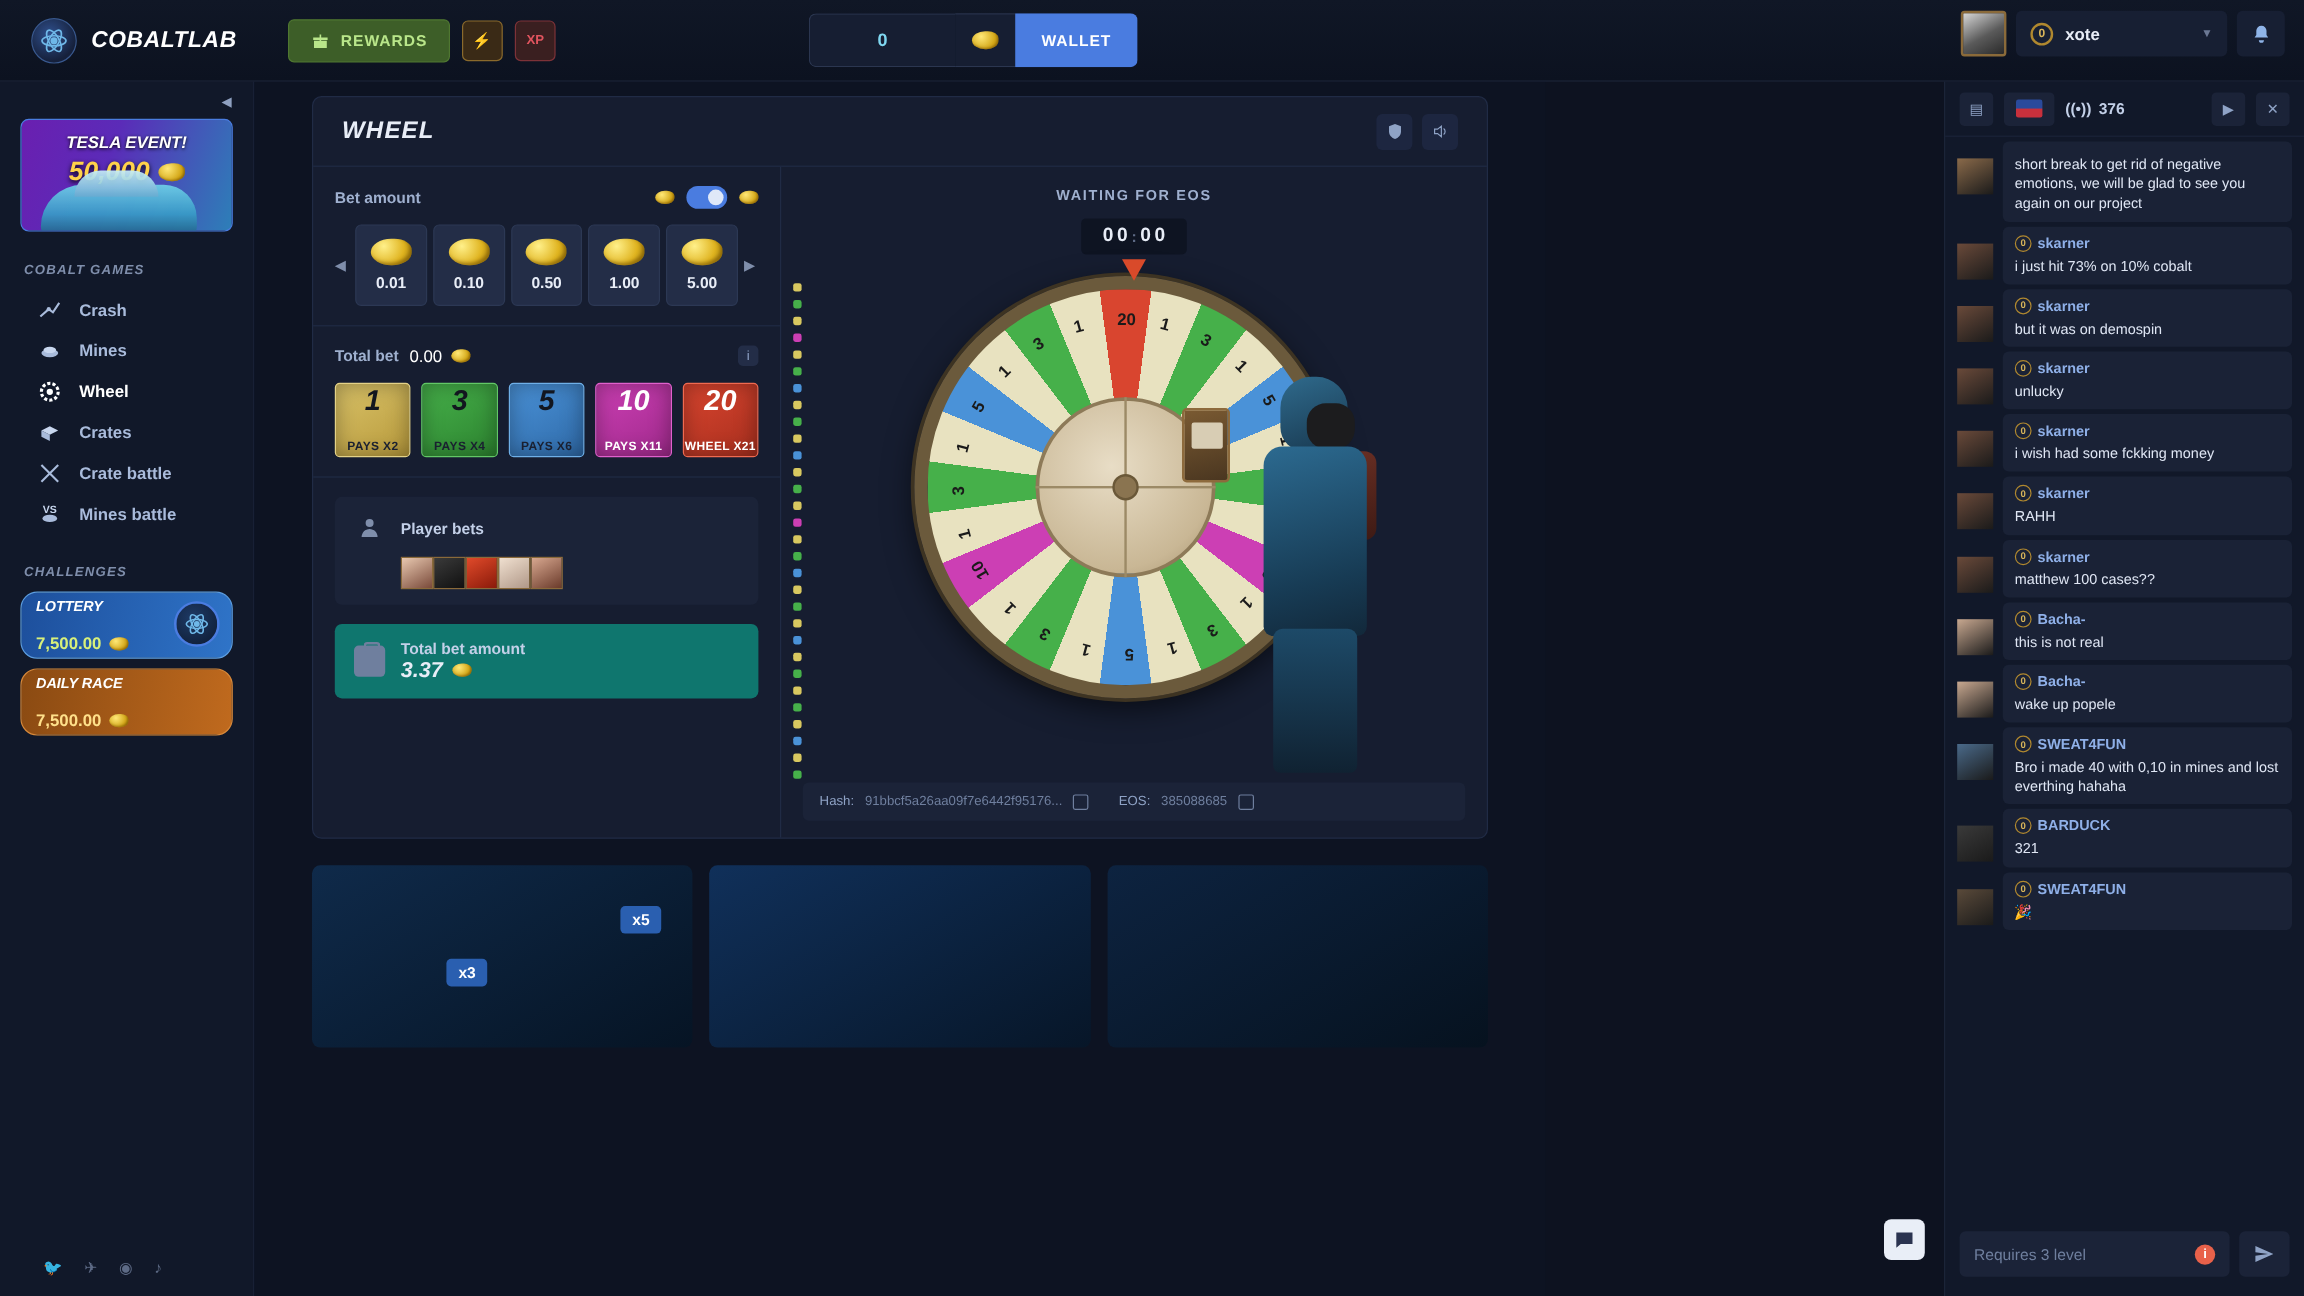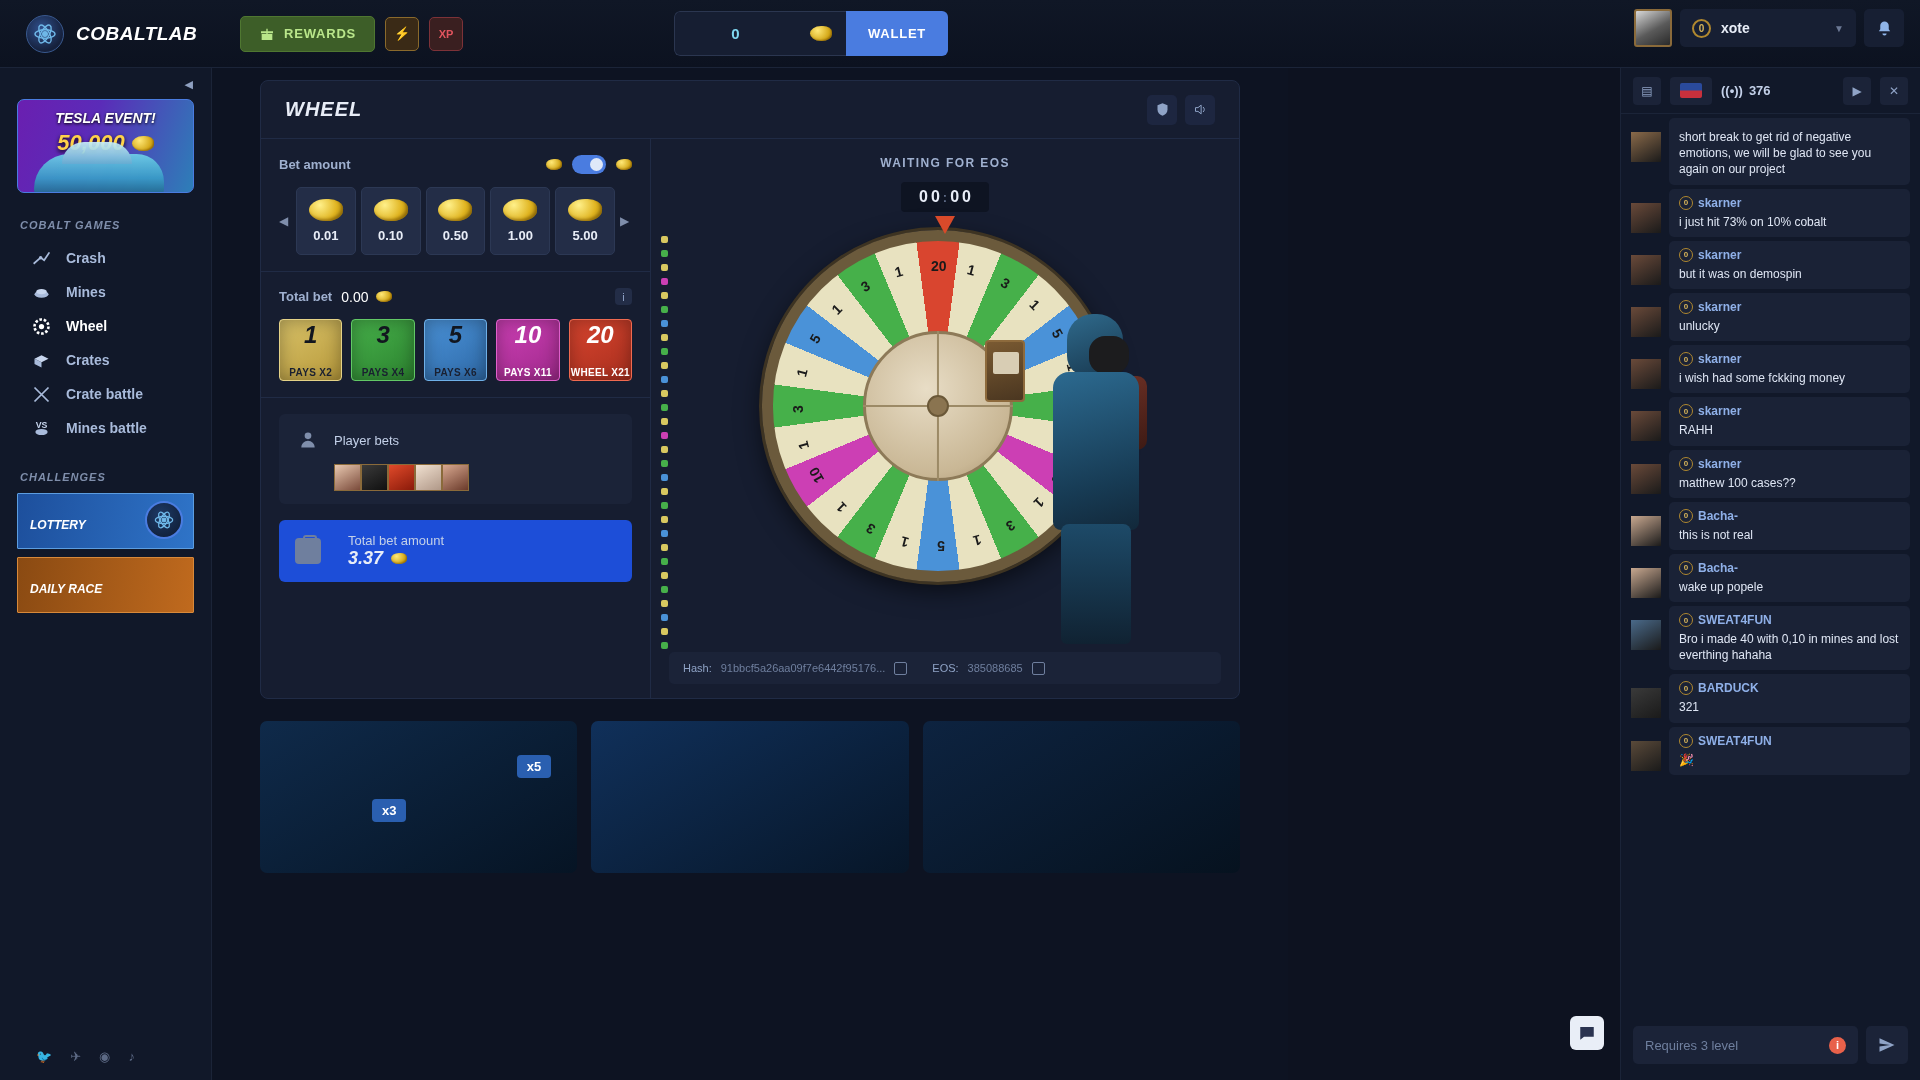--- a/index.html
+++ b/index.html
@@ -111,22 +111,22 @@
     background: linear-gradient(180deg,#c8eef8,#68b4d4); border-radius: 24px 24px 0 0; }
   .sec-label { margin: 26px 0 10px 20px; font-size: 11px; font-style: italic; font-weight: bold;
     letter-spacing: 1px; color: #7f8eab; }
   .nav-item {
     display: flex; align-items: center; gap: 14px; height: 34px; padding-left: 30px;
     font-size: 14px; font-weight: bold; color: #a9bbdb; cursor: pointer;
   }
   .nav-item.active { color: #ffffff; }
   .nav-ico { width: 22px; height: 20px; display: flex; align-items: flex-start; justify-content: center; color: #a9bbdb; }
   .nav-item.active .nav-ico { color: #fff; }
-  .chal-card { margin: 8px 17px 0; height: 56px; border-radius: 1px; position: relative;
-    overflow: hidden; cursor: pointer; padding: 24px 12px; }
+  .chal-card { margin: 8px 17px 0; height: 56px; border-radius: 14px; position: relative;
+    overflow: hidden; cursor: pointer; padding: 4px 12px; }
   .chal-lottery { background: linear-gradient(100deg,#1d4f9c,#2f74c8); border: 1px solid #5c9de0; }
   .chal-race { background: linear-gradient(100deg,#8a4a12,#c06a1e); border: 1px solid #d8893a; }
   .chal-name { font-size: 12px; font-weight: bold; font-style: italic; color: #fff; }
   .chal-amt { font-size: 14px; font-weight: bold; color: #d8f07a; display: flex; align-items: center; gap: 6px; margin-top: 16px; }
   .chal-race .chal-amt { color: #ffe08a; }
   .chal-orb { position: absolute; right: 10px; top: 7px; width: 38px; height: 38px; border-radius: 50%;
     background: radial-gradient(circle at 40% 35%,#1e3a66,#0d1a30); border: 2px solid #4a7ce0;
     display: flex; align-items: center; justify-content: center; }
   .social-row { position: absolute; bottom: 16px; left: 36px; display: flex; gap: 18px; color: #5d6a85; font-size: 13px; }
   
@@ -165,25 +165,25 @@
   .mult-p { font-size: 10px; font-weight: bold; color: #1a2030; margin-top: 20px; letter-spacing: .3px; text-align: right; }
   .m1 { background: linear-gradient(150deg,#d9c268,#b89a3c); border: 1px solid #e4d287; }
   .m3 { background: linear-gradient(150deg,#46b04a,#2d8430); border: 1px solid #62c866; }
   .m5 { background: linear-gradient(150deg,#4a92d8,#2f6aa8); border: 1px solid #6fb0e8; }
   .m10 { background: linear-gradient(150deg,#cc3fb4,#a02a8c); border: 1px solid #e060cc; }
   .m20 { background: linear-gradient(150deg,#d9452f,#a82f1e); border: 1px solid #f06a50; }
   .m10 .mult-n, .m10 .mult-p, .m20 .mult-n, .m20 .mult-p { color: #ffffff; }
   .bets-box { margin: 16px 18px; background: #1b2338; border-radius: 6px; padding: 13px 16px; }
   .bets-head { display: flex; align-items: center; gap: 13px; }
   .person-ic { width: 26px; height: 26px; color: #7f8eab; display: flex; align-items: center; justify-content: center; }
-  .bets-title { font-size: 13px; font-weight: normal; color: #c3d0e8; }
+  .bets-title { font-size: 13px; font-weight: bold; color: #c3d0e8; }
   .av-strip { display: flex; margin-top: 11px; margin-left: 39px; }
   .av-sm { width: 27px; height: 27px; border: 1px solid #8a6a3a; }
-  .total-amt-box { margin: 0 18px 16px; background: #1d4ed8; border-radius: 6px; padding: 13px 16px;
-    display: flex; align-items: center; gap: 27px; }
+  .total-amt-box { margin: 0 18px 16px; background: #0f766e; border-radius: 6px; padding: 13px 16px;
+    display: flex; align-items: center; gap: 13px; }
   .case-ic { width: 26px; height: 26px; border-radius: 4px; background: #6f7f9e; position: relative; }
   .case-ic::before { content:''; position:absolute; left:8px; top:-3px; width:10px; height:6px;
     border: 2px solid #6f7f9e; border-bottom: none; border-radius: 3px 3px 0 0; }
   .tba-val { font-size: 18px; font-weight: bold; font-style: italic; display: flex; align-items: center; gap: 8px; }
   
   .right-col { flex: 1; position: relative; }
   .wait-txt { text-align: center; margin-top: 17px; font-size: 12px; font-weight: bold;
     letter-spacing: 1.4px; color: #9fb0cf; }
   .timer { margin: 12px auto 0; width: 88px; height: 30px; background: #0e1422; border-radius: 4px;
     display: flex; align-items: center; justify-content: center; gap: 3px;

